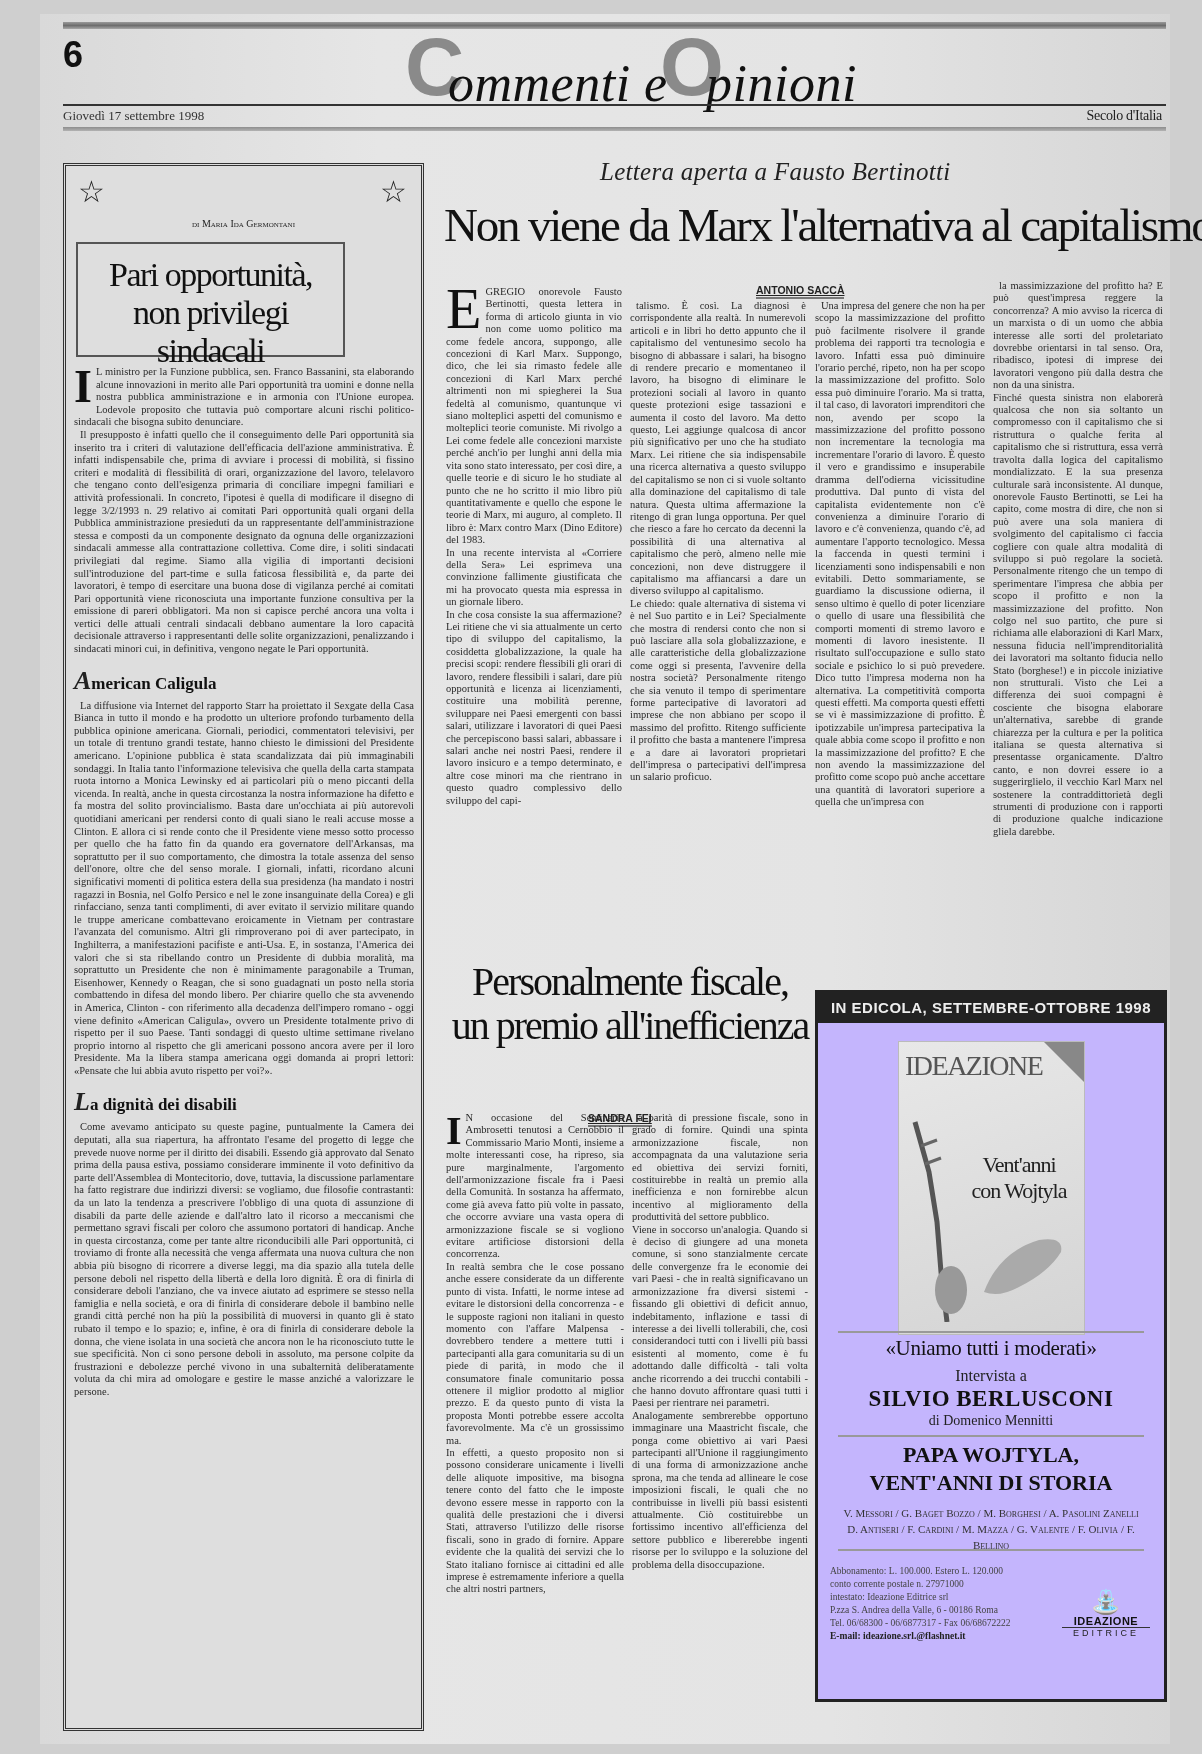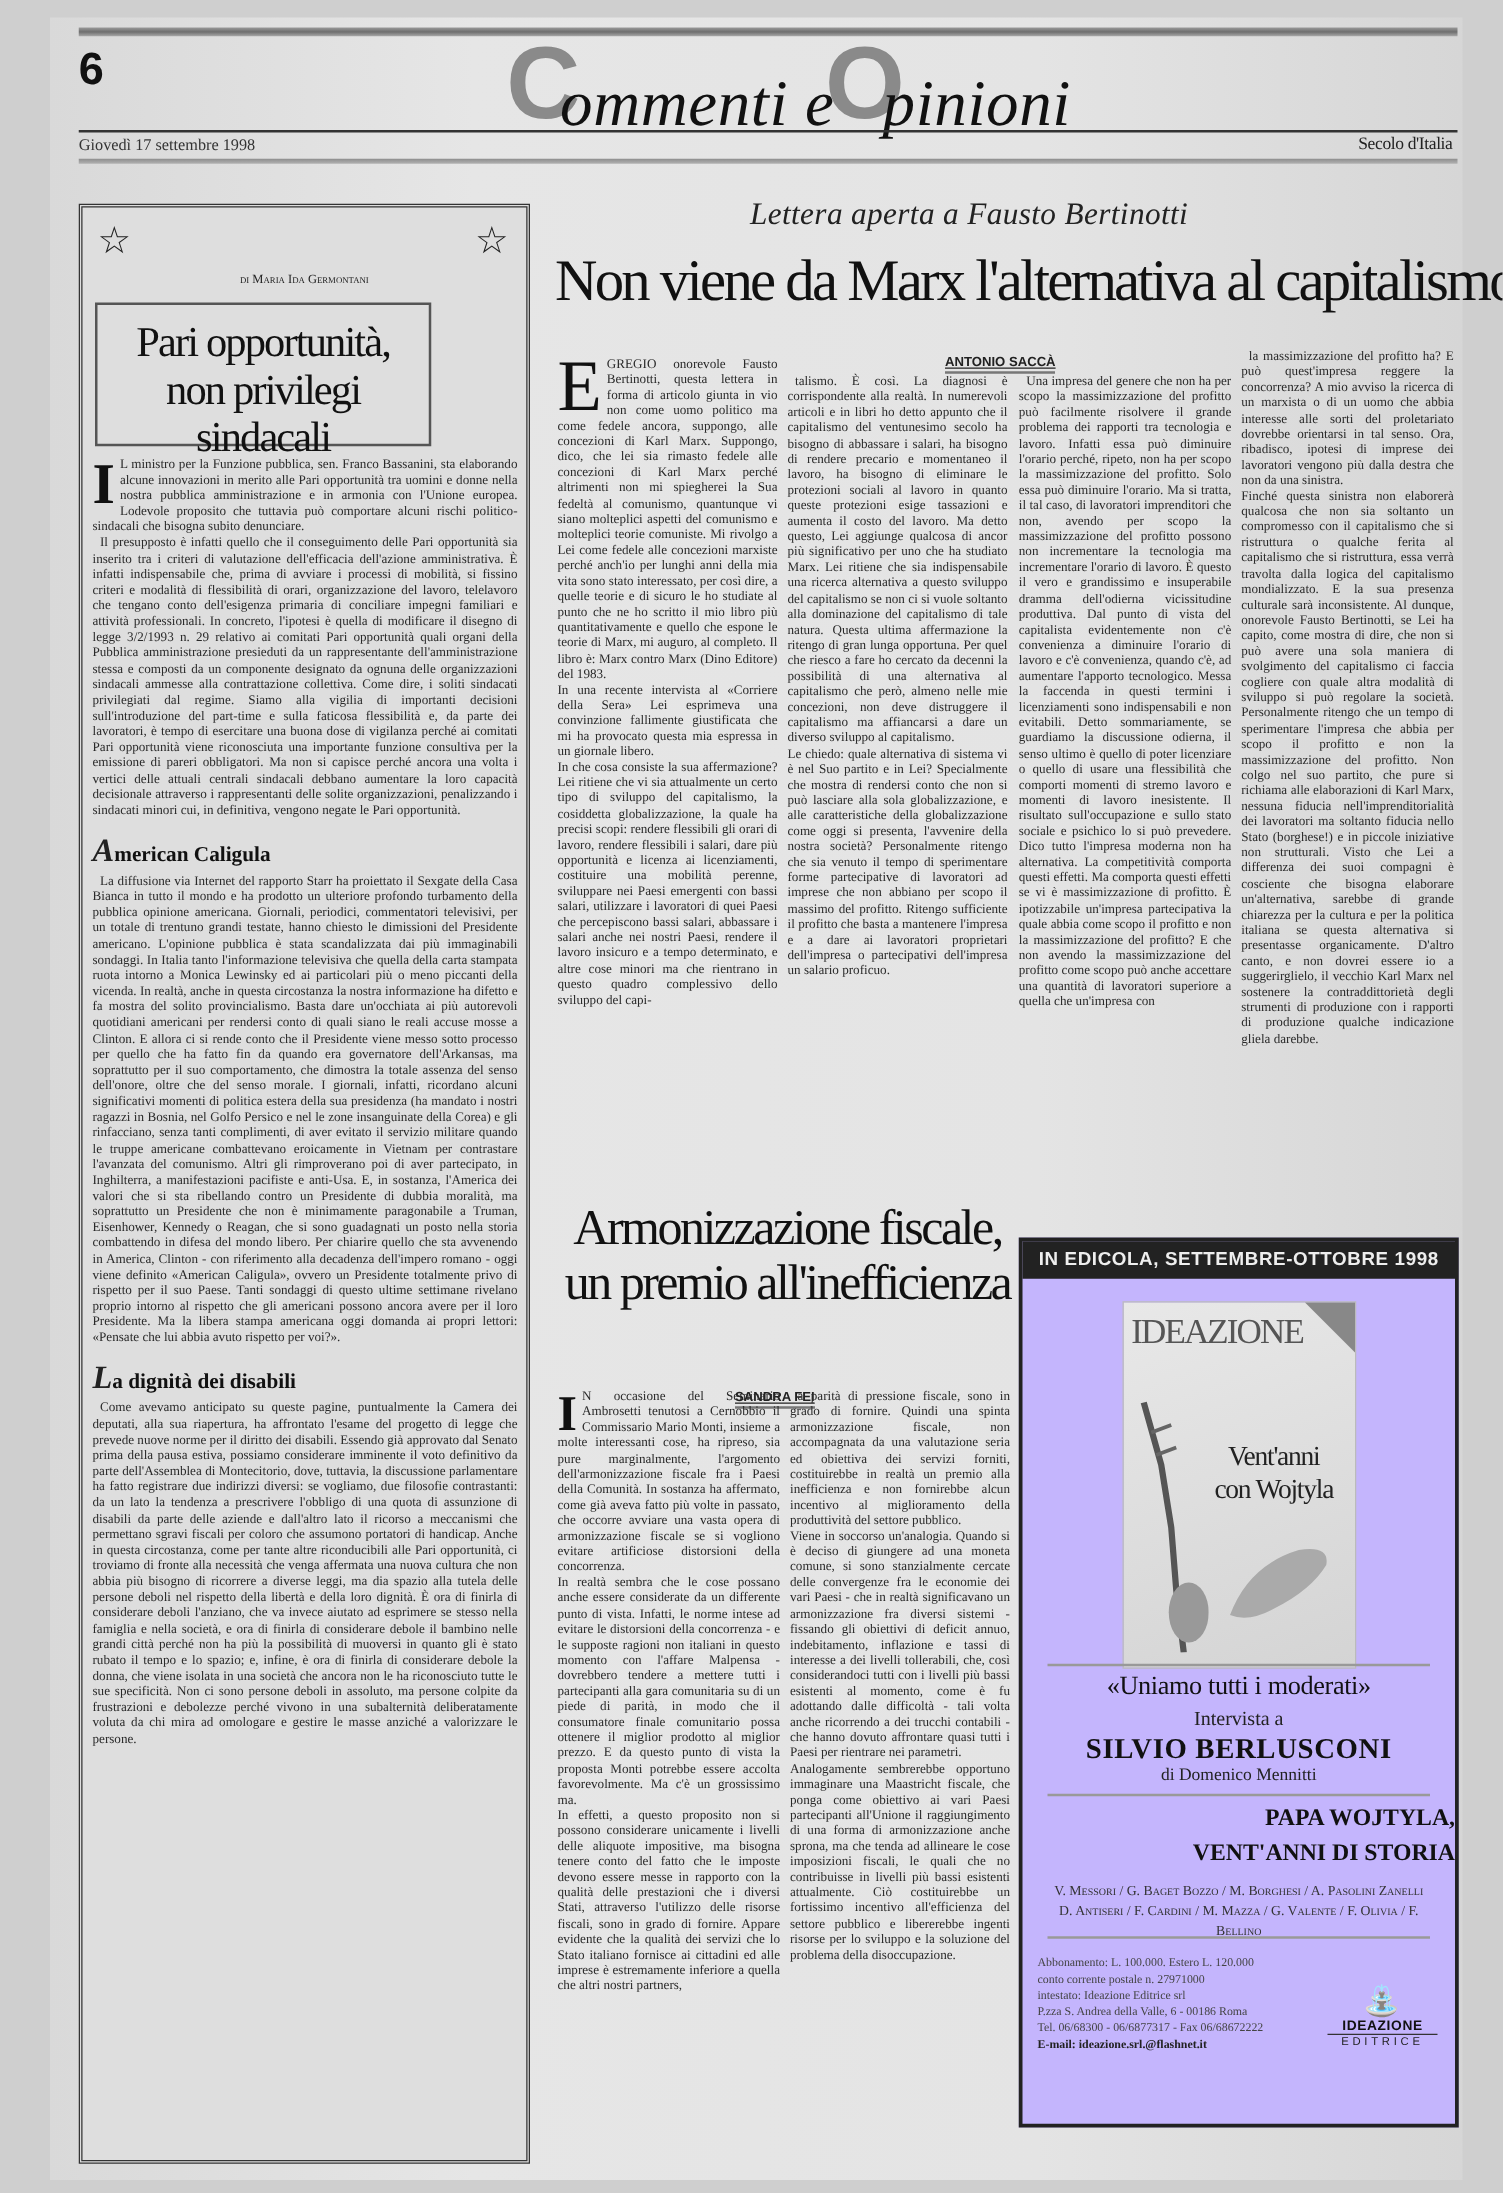--- a/index.html
+++ b/index.html
@@ -64,21 +64,21 @@
   .ad-cover { position: absolute; left: 80px; top: 48px; width: 185px; height: 292px; border: 1px solid #bbb; background: linear-gradient(160deg, #e8e8e8, #d4d4d4); }
   .cover-logo { position: absolute; left: 6px; top: 8px; width: 172px; height: 36px; font-size: 28px; letter-spacing: -1.5px; color: #555; white-space: nowrap; overflow: hidden; }
   .cover-corner { position: absolute; right: 0; top: 0; width: 0; height: 0; border-top: 40px solid #888; border-left: 40px solid transparent; }
   .cover-title { position: absolute; left: 60px; top: 110px; width: 120px; font-size: 22px; line-height: 26px; letter-spacing: -1px; color: #222; text-align: center; }
   .cover-figure { position: absolute; left: 8px; top: 70px; width: 60px; height: 210px; }
   .ad-quote { position: absolute; left: 0; right: 0; top: 343px; text-align: center; font-size: 21px; color: #111; letter-spacing: -0.3px; }
   .ad-interview { position: absolute; left: 0; right: 0; top: 374px; text-align: center; font-size: 16px; color: #222; }
   .ad-person { position: absolute; left: 0; right: 0; top: 393px; text-align: center; font-size: 23px; font-weight: bold; color: #111; letter-spacing: 0.5px; }
   .ad-by { position: absolute; left: 0; right: 0; top: 420px; text-align: center; font-size: 14px; color: #222; }
   .ad-sep { position: absolute; left: 20px; right: 20px; height: 2px; background: #999; }
-  .ad-feature { position: absolute; left: 0; right: 0; top: 448px; text-align: right; font-size: 19px; font-weight: bold; color: #111; line-height: 28px; }
+  .ad-feature { position: absolute; left: 0; right: 0; top: 448px; text-align: center; font-size: 22px; font-weight: bold; color: #111; line-height: 28px; }
   .ad-authors { position: absolute; left: 10px; right: 10px; top: 512px; text-align: center; font-size: 11px; font-variant: small-caps; color: #333; line-height: 16px; }
   .ad-info { position: absolute; left: 12px; top: 572px; width: 220px; font-size: 9.5px; line-height: 13px; color: #444; }
   .ad-info .em { font-weight: bold; color: #222; }
   .ad-logo { position: absolute; right: 14px; top: 596px; width: 88px; height: 60px; text-align: center; }
   .ad-logo .fountain { font-size: 24px; color: #222; line-height: 26px; }
   .ad-logo .lname { font-family: "Liberation Sans", sans-serif; font-weight: bold; font-size: 11px; color: #111; letter-spacing: 0.5px; }
   .ad-logo .lsub { font-family: "Liberation Sans", sans-serif; font-size: 9px; color: #222; letter-spacing: 3px; border-top: 1px solid #333; }
   .ad-footer { position: absolute; left: -3px; bottom: -3px; width: 352px; height: 34px; background: #222; color: #eee; font-family: "Liberation Sans", sans-serif; font-weight: bold; font-size: 15px; text-align: center; line-height: 34px; }
 </style>
 </head>
@@ -136,21 +136,21 @@
 </div>
 <div class="col" style="left:815px; top:300px; width:170px;">
   <p class="txt" style="white-space:pre-line">Una impresa del genere che non ha per scopo la massimizzazione del profitto può facilmente risolvere il grande problema dei rapporti tra tecnologia e lavoro. Infatti essa può diminuire l'orario perché, ripeto, non ha per scopo la massimizzazione del profitto. Solo essa può diminuire l'orario. Ma si tratta, il tal caso, di lavoratori imprenditori che non, avendo per scopo la massimizzazione del profitto possono non incrementare la tecnologia ma incrementare l'orario di lavoro. È questo il vero e grandissimo e insuperabile dramma dell'odierna vicissitudine produttiva. Dal punto di vista del capitalista evidentemente non c'è convenienza a diminuire l'orario di lavoro e c'è convenienza, quando c'è, ad aumentare l'apporto tecnologico. Messa la faccenda in questi termini i licenziamenti sono indispensabili e non evitabili. Detto sommariamente, se guardiamo la discussione odierna, il senso ultimo è quello di poter licenziare o quello di usare una flessibilità che comporti momenti di stremo lavoro e momenti di lavoro inesistente. Il risultato sull'occupazione e sullo stato sociale e psichico lo si può prevedere. Dico tutto l'impresa moderna non ha alternativa. La competitività comporta questi effetti. Ma comporta questi effetti se vi è massimizzazione di profitto. È ipotizzabile un'impresa partecipativa la quale abbia come scopo il profitto e non la massimizzazione del profitto? E che non avendo la massimizzazione del profitto come scopo può anche accettare una quantità di lavoratori superiore a quella che un'impresa con</p>
 </div>
 <div class="col" style="left:993px; top:280px; width:170px;">
   <p class="txt" style="white-space:pre-line">la massimizzazione del profitto ha? E può quest'impresa reggere la concorrenza? A mio avviso la ricerca di un marxista o di un uomo che abbia interesse alle sorti del proletariato dovrebbe orientarsi in tal senso. Ora, ribadisco, ipotesi di imprese dei lavoratori vengono più dalla destra che non da una sinistra.
 Finché questa sinistra non elaborerà qualcosa che non sia soltanto un compromesso con il capitalismo che si ristruttura o qualche ferita al capitalismo che si ristruttura, essa verrà travolta dalla logica del capitalismo mondializzato. E la sua presenza culturale sarà inconsistente. Al dunque, onorevole Fausto Bertinotti, se Lei ha capito, come mostra di dire, che non si può avere una sola maniera di svolgimento del capitalismo ci faccia cogliere con quale altra modalità di sviluppo si può regolare la società. Personalmente ritengo che un tempo di sperimentare l'impresa che abbia per scopo il profitto e non la massimizzazione del profitto. Non colgo nel suo partito, che pure si richiama alle elaborazioni di Karl Marx, nessuna fiducia nell'imprenditorialità dei lavoratori ma soltanto fiducia nello Stato (borghese!) e in piccole iniziative non strutturali. Visto che Lei a differenza dei suoi compagni è cosciente che bisogna elaborare un'alternativa, sarebbe di grande chiarezza per la cultura e per la politica italiana se questa alternativa si presentasse organicamente. D'altro canto, e non dovrei essere io a suggerirglielo, il vecchio Karl Marx nel sostenere la contraddittorietà degli strumenti di produzione con i rapporti di produzione qualche indicazione gliela darebbe.</p>
 </div>
 
 <div class="second-headline">
-  <div>Armonizzazione fiscale,</div>
+  <div>Personalmente fiscale,</div>
   <div>un premio all'inefficienza</div>
 </div>
 <div class="byline" style="left:588px; top:1112px;">SANDRA FEI</div>
 <div class="col" style="left:446px; top:1112px; width:178px;">
   <p class="txt" style="text-indent:0; white-space:pre-line"><span class="dropcap" style="font-size:40px;line-height:34px">I</span><span>N occasione del Seminario Ambrosetti tenutosi a Cernobbio il Commissario Mario Monti, insieme a molte interessanti cose, ha ripreso, sia pure marginalmente, l'argomento dell'armonizzazione fiscale fra i Paesi della Comunità. In sostanza ha affermato, come già aveva fatto più volte in passato, che occorre avviare una vasta opera di armonizzazione fiscale se si vogliono evitare artificiose distorsioni della concorrenza.
 In realtà sembra che le cose possano anche essere considerate da un differente punto di vista. Infatti, le norme intese ad evitare le distorsioni della concorrenza - e le supposte ragioni non italiani in questo momento con l'affare Malpensa - dovrebbero tendere a mettere tutti i partecipanti alla gara comunitaria su di un piede di parità, in modo che il consumatore finale comunitario possa ottenere il miglior prodotto al miglior prezzo. E da questo punto di vista la proposta Monti potrebbe essere accolta favorevolmente. Ma c'è un grossissimo ma.
 In effetti, a questo proposito non si possono considerare unicamente i livelli delle aliquote impositive, ma bisogna tenere conto del fatto che le imposte devono essere messe in rapporto con la qualità delle prestazioni che i diversi Stati, attraverso l'utilizzo delle risorse fiscali, sono in grado di fornire. Appare evidente che la qualità dei servizi che lo Stato italiano fornisce ai cittadini ed alle imprese è estremamente inferiore a quella che altri nostri partners,</span></p>
 </div>
 <div class="col" style="left:632px; top:1112px; width:176px;">
   <p class="txt" style="white-space:pre-line; padding-top:0">a parità di pressione fiscale, sono in grado di fornire. Quindi una spinta armonizzazione fiscale, non accompagnata da una valutazione seria ed obiettiva dei servizi forniti, costituirebbe in realtà un premio alla inefficienza e non fornirebbe alcun incentivo al miglioramento della produttività del settore pubblico.

